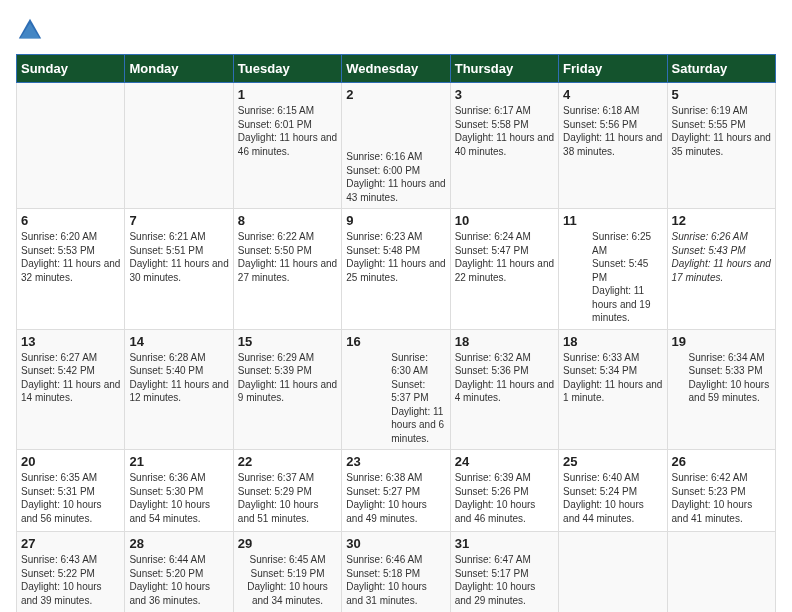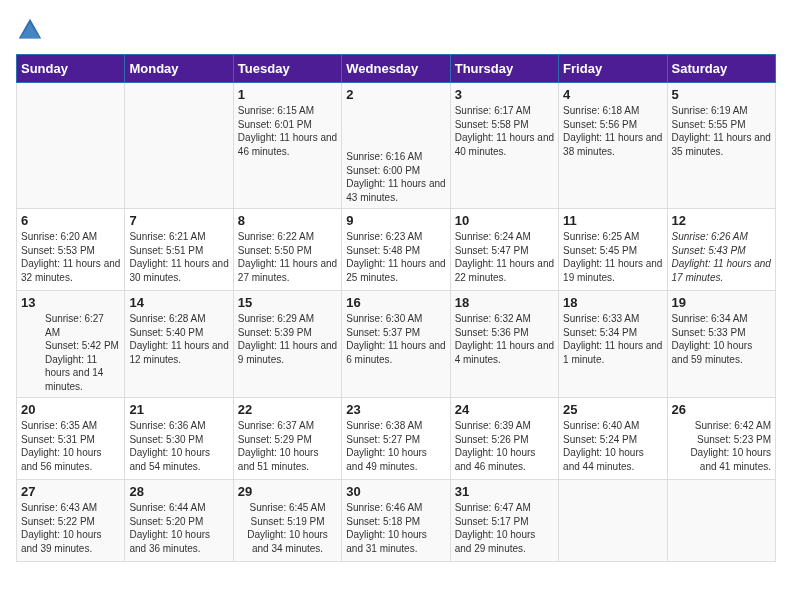--- a/index.html
+++ b/index.html
@@ -45,21 +45,21 @@
     .subtitle {
       font-size: 15px;
       color: #555;
     }
     table {
       width: 100%;
       border-collapse: collapse;
       table-layout: fixed;
     }
     thead tr {
-      background-color: #4c1d95;
+      background-color: #14532d;
       padding-left: 45px;
     }
     thead th {
       color: #fff;
       font-size: 13px;
       font-weight: bold;
       padding: 6px 4px;
       text-align: left;
       border: 1px solid #2e6db4;
     }
@@ -189,71 +189,71 @@
 Daylight: 11 hours and 25 minutes.</div>
         </td>
         <td>
           <span class="day-num">10</span>
           <div class="cell-content" style="white-space: pre-line;">Sunrise: 6:24 AM
 Sunset: 5:47 PM
 Daylight: 11 hours and 22 minutes.</div>
         </td>
         <td>
           <span class="day-num">11</span>
-          <div class="cell-content" style="white-space: pre-line;">Sunrise: 6:25 AM
+          <div class="cell-content" style="white-space: pre-line; margin-left: 29px;">Sunrise: 6:25 AM
 Sunset: 5:45 PM
 Daylight: 11 hours and 19 minutes.</div>
         </td>
         <td>
           <span class="day-num">12</span>
           <div class="cell-content" style="white-space: pre-line; font-style: italic;">Sunrise: 6:26 AM
 Sunset: 5:43 PM
 Daylight: 11 hours and 17 minutes.</div>
         </td>
       </tr>
       <tr>
         <td>
           <span class="day-num">13</span>
-          <div class="cell-content" style="white-space: pre-line; margin-left: 24px;">Sunrise: 6:27 AM
+          <div class="cell-content" style="white-space: pre-line;">Sunrise: 6:27 AM
 Sunset: 5:42 PM
 Daylight: 11 hours and 14 minutes.</div>
         </td>
         <td>
           <span class="day-num">14</span>
           <div class="cell-content" style="white-space: pre-line;">Sunrise: 6:28 AM
 Sunset: 5:40 PM
 Daylight: 11 hours and 12 minutes.</div>
         </td>
         <td>
           <span class="day-num">15</span>
           <div class="cell-content" style="white-space: pre-line;">Sunrise: 6:29 AM
 Sunset: 5:39 PM
 Daylight: 11 hours and 9 minutes.</div>
         </td>
         <td>
           <span class="day-num">16</span>
-          <div class="cell-content" style="white-space: pre-line;">Sunrise: 6:30 AM
+          <div class="cell-content" style="white-space: pre-line; margin-left: 45px;">Sunrise: 6:30 AM
 Sunset: 5:37 PM
 Daylight: 11 hours and 6 minutes.</div>
         </td>
         <td>
           <span class="day-num">18</span>
           <div class="cell-content" style="white-space: pre-line;">Sunrise: 6:32 AM
 Sunset: 5:36 PM
 Daylight: 11 hours and 4 minutes.</div>
         </td>
         <td>
           <span class="day-num">18</span>
           <div class="cell-content" style="white-space: pre-line;">Sunrise: 6:33 AM
 Sunset: 5:34 PM
 Daylight: 11 hours and 1 minute.</div>
         </td>
         <td>
           <span class="day-num">19</span>
-          <div class="cell-content" style="white-space: pre-line;">Sunrise: 6:34 AM
+          <div class="cell-content" style="white-space: pre-line; margin-left: 17px;">Sunrise: 6:34 AM
 Sunset: 5:33 PM
 Daylight: 10 hours and 59 minutes.</div>
         </td>
       </tr>
       <tr>
         <td>
           <span class="day-num">20</span>
           <div class="cell-content" style="white-space: pre-line;">Sunrise: 6:35 AM
 Sunset: 5:31 PM
 Daylight: 10 hours and 56 minutes.</div>
@@ -283,21 +283,21 @@
 Daylight: 10 hours and 46 minutes.</div>
         </td>
         <td>
           <span class="day-num">25</span>
           <div class="cell-content" style="white-space: pre-line;">Sunrise: 6:40 AM
 Sunset: 5:24 PM
 Daylight: 10 hours and 44 minutes.</div>
         </td>
         <td>
           <span class="day-num">26</span>
-          <div class="cell-content" style="white-space: pre-line; text-align: right;">Sunrise: 6:42 AM
+          <div class="cell-content" style="white-space: pre-line;">Sunrise: 6:42 AM
 Sunset: 5:23 PM
 Daylight: 10 hours and 41 minutes.</div>
         </td>
       </tr>
       <tr>
         <td>
           <span class="day-num">27</span>
           <div class="cell-content" style="white-space: pre-line;">Sunrise: 6:43 AM
 Sunset: 5:22 PM
 Daylight: 10 hours and 39 minutes.</div>

